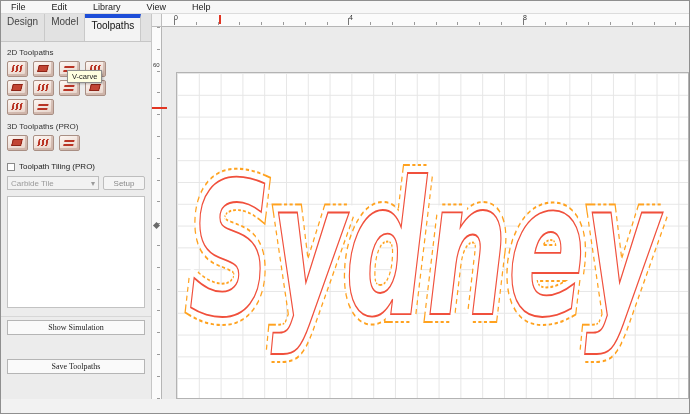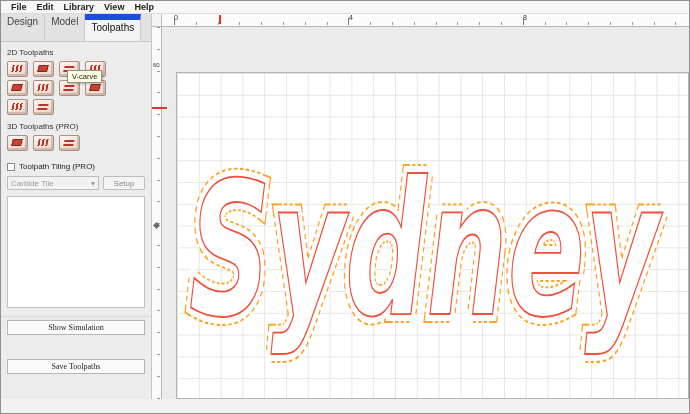--- a/index.html
+++ b/index.html
@@ -8,30 +8,30 @@
   .window { width:690px; height:414px; border:1px solid #8f8f8f; position:relative; background:#f2f2f2; }
 
   
   .titlebar { height:14px; background:#f2f2f2; display:flex; align-items:center; padding:0 4px; font-size:8px; }
   .app-icon { width:7px; height:7px; background:#d9d9d9; border:1px solid #8a8a8a; margin-right:3px; flex:none; }
   .title-text { flex:1; white-space:nowrap; overflow:hidden; color:#333; }
   .win-controls { display:flex; gap:0; }
   .win-btn { width:18px; height:13px; display:flex; align-items:center; justify-content:center; font-size:7px; color:#444; }
 
   
-  .menubar { height:13px; background:#f7f7f7; border-bottom:1px solid #dcdcdc; display:flex; align-items:center; padding:0 5px; font-size:9px; gap:0;font-weight:bold; }
+  .menubar { height:13px; background:#f7f7f7; border-bottom:1px solid #dcdcdc; display:flex; align-items:center; padding:0 5px; font-size:9px; gap:16px; }
   .menu-item { padding:0 5px; color:#222; }
 
   .app { display:flex; height:385px; }
 
   
   .sidebar { width:151px; background:#ececec; border-right:1px solid #c6c6c6; display:flex; flex-direction:column; flex:none; }
   .tabs { display:flex; height:28px; background:#e2e2e2; border-bottom:1px solid #c6c6c6; font-size:10px; }
   .tab { padding:2px 6px 0; border-right:1px solid #c9c9c9; color:#444; background:#e2e2e2; }
-  .tab.active { background:#f3f3f3; border-top:6px solid #1d4ed8; color:#111; }
+  .tab.active { background:#f3f3f3; border-top:4px solid #1d4ed8; color:#111; }
   .side-content { position:relative; flex:1; padding:5px 6px; font-size:8px; display:flex; flex-direction:column; }
   .section-title { color:#333; margin:1px 0 2px; }
   .icon-grid { display:grid; grid-template-columns:repeat(4,21px); gap:3px 5px; margin:2px 0 6px; }
   .tp-icon { width:21px; height:16px; background:linear-gradient(160deg,#fdf6f2,#e6d2c8); border:1px solid #a98f84; border-radius:2px; box-shadow:inset -2px -2px 0 rgba(160,120,105,.35); position:relative; }
   .tp-icon::after { content:""; position:absolute; left:4px; top:3px; right:5px; bottom:4px; transform:skewX(-14deg); }
   .tp-icon.v1::after { background:repeating-linear-gradient(90deg,#b93425 0 2px,transparent 2px 4px); }
   .tp-icon.v2::after { background:#c24534; box-shadow:inset 0 0 0 1px #8e2417; }
   .tp-icon.v3::after { background:repeating-linear-gradient(0deg,#b93425 0 2px,transparent 2px 4px); }
   .tooltip { position:absolute; left:66px; top:28px; background:#ffffe1; border:1px solid #8f8f8f; padding:1px 4px; font-size:7.5px; color:#222; z-index:6; box-shadow:1px 1px 2px rgba(0,0,0,.25); }
   .tiling-row { display:flex; align-items:center; gap:4px; margin:5px 0 5px; }

